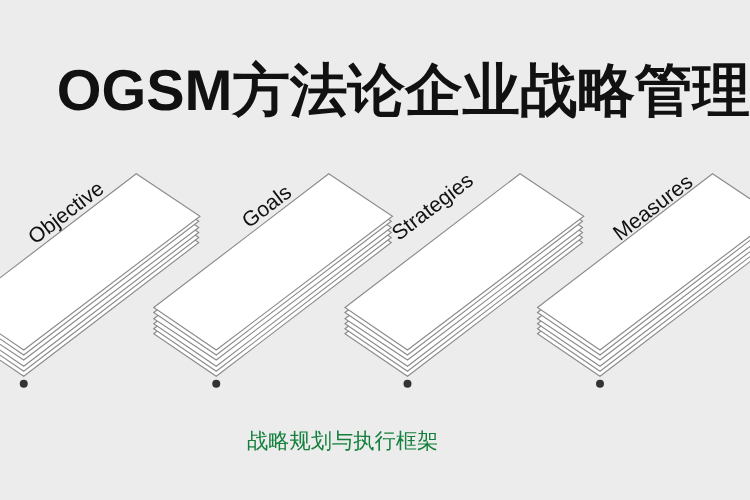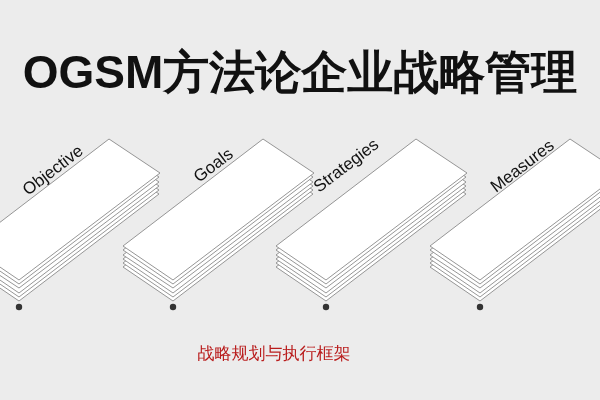--- a/index.html
+++ b/index.html
@@ -4,29 +4,29 @@
 <style>
   html, body { margin: 0; padding: 0; }
   body {
     width: 600px; height: 400px; overflow: hidden;
     background: #ececec;
     position: relative;
     font-family: "DejaVu Sans", "Liberation Sans", sans-serif;
   }
   .title {
     position: absolute; left: 0; top: 40px; width: 600px;
-    text-align: center;
+    text-align: right;
     font-family: "Liberation Sans", "DejaVu Sans", sans-serif;
     font-weight: bold; font-size: 46px; line-height: 64px;
     color: #111; letter-spacing: 0px;
   }
   .subtitle {
     position: absolute; left: 0; top: 341px; width: 548px;
     text-align: center;
-    font-size: 17px; line-height: 24px; color: #b91c1c;
+    font-size: 17px; line-height: 24px; color: #15803d;
   }
   svg.diagram { position: absolute; left: 0; top: 0; }
   .stack-label {
     font-family: "Liberation Sans", "DejaVu Sans", sans-serif;
     font-size: 17px; fill: #111;
   }
 </style>
 </head>
 <body>
 

